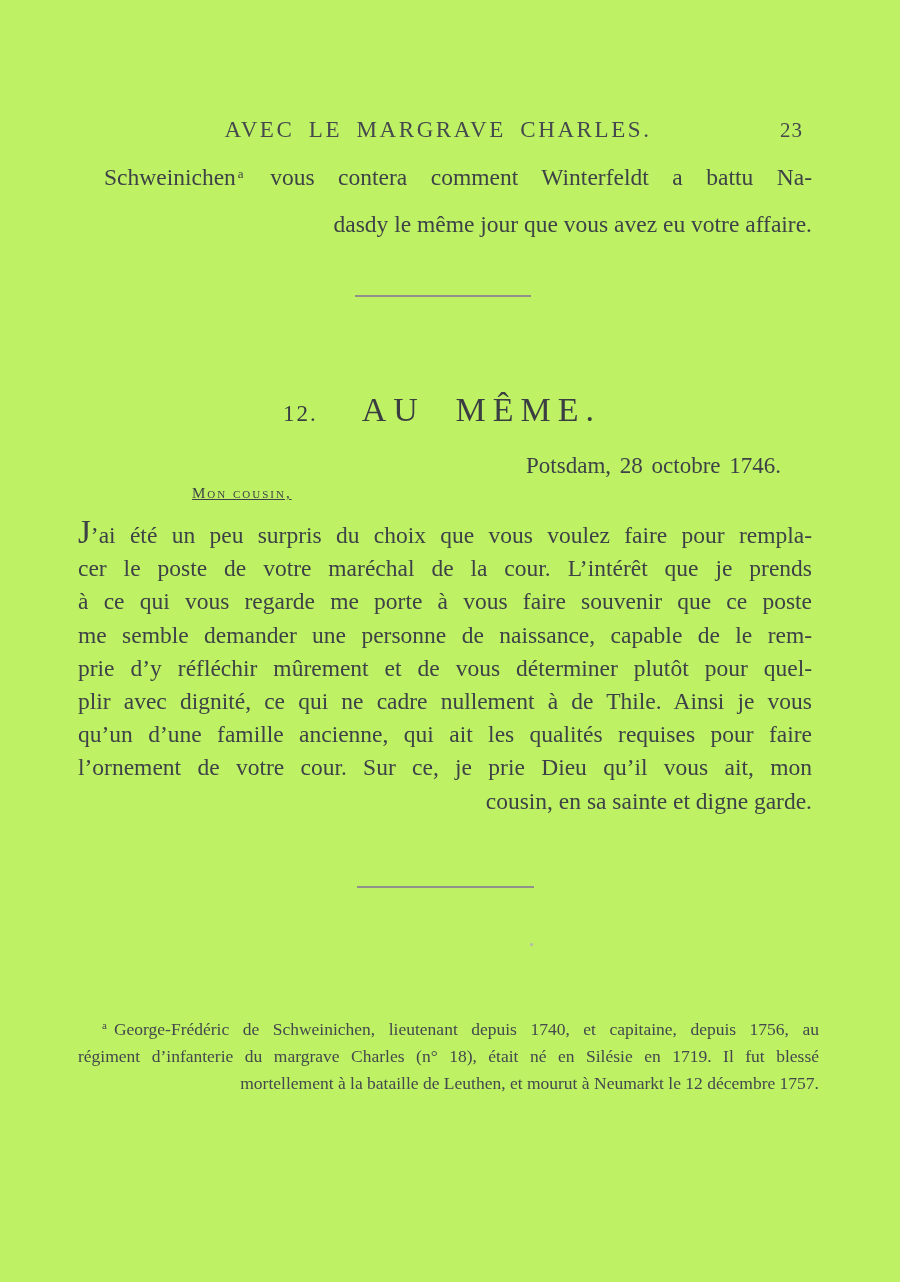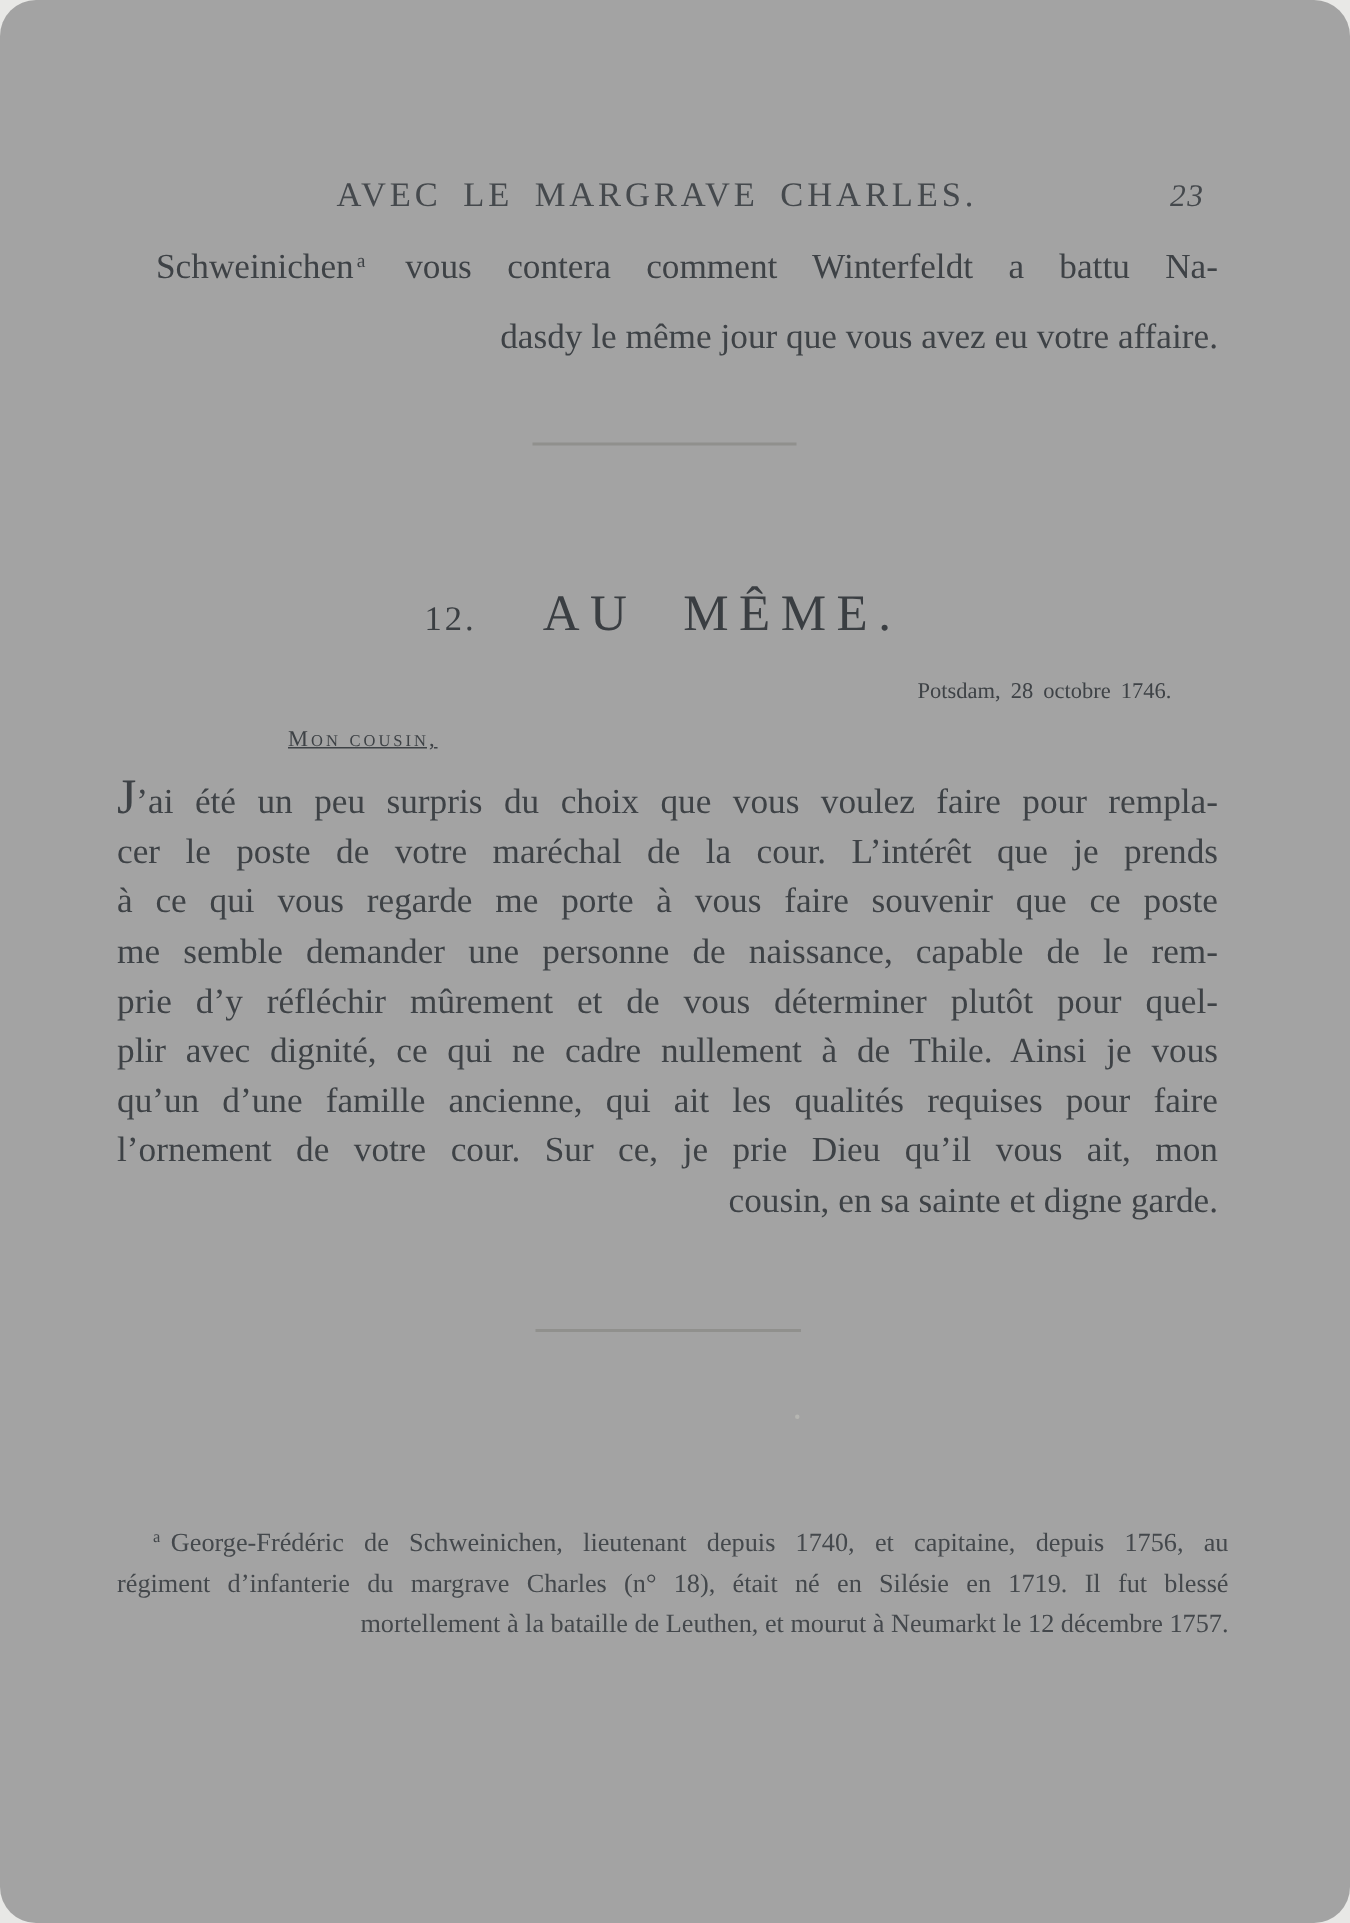--- a/index.html
+++ b/index.html
@@ -2,38 +2,37 @@
 <html><head>
 <meta charset="utf-8">
 <style>
   html,body { margin:0; padding:0; }
   body { background:#e8e8e6; }
 
   .page {
     position:relative;
     width:900px; height:1282px;
     margin:0 auto;
-    background:#a3a3a3;
+    background:#bef264;
     color:#3e4246;
     font-family:"Liberation Serif","DejaVu Serif",serif;
     overflow:hidden;
-    border-radius:24px;
   }
 
   
   .running-head { position:absolute; top:117px; left:0; width:100%; height:36px; }
   .head-title {
     display:block; text-align:center;
     font-size:23px; letter-spacing:2.6px; word-spacing:6px;
     transform:translateX(-12px);
     color:#45494d;
   }
   .page-number {
     position:absolute; top:1px; right:97px;
-    font-size:21px; letter-spacing:1px; color:#45494d;font-style:italic;
+    font-size:21px; letter-spacing:1px; color:#45494d;
   }
 
   
   .intro {
     position:absolute; top:150px; left:78px; width:734px;
     font-size:23.5px; line-height:47px;
   }
   .line { display:block;text-align:right; }
   .just { text-align:justify; text-align-last:justify; }
   .l-first { text-indent:26px; }
@@ -50,21 +49,21 @@
     text-align:center; white-space:nowrap;
     transform:translateX(-8px);
     color:#3a3e42;
   }
   .section-number { font-size:23px; letter-spacing:2px; margin-right:44px; }
   .section-name  { font-size:34px; letter-spacing:7px; word-spacing:15px; }
 
   
   .dateline {
     position:absolute; top:453px; right:119px;
-    font-size:15px; word-spacing:3px;
+    font-size:23px; word-spacing:3px;
   }
   .salutation {
     position:absolute; top:485px; left:192px;
     font-size:15px; font-variant:small-caps; letter-spacing:2px;text-decoration:underline;
   }
 
   
   .letter {
     position:absolute; top:519px; left:78px; width:734px;
     font-size:23.5px; line-height:33.2px;font-family:Liberation Serif, serif;

